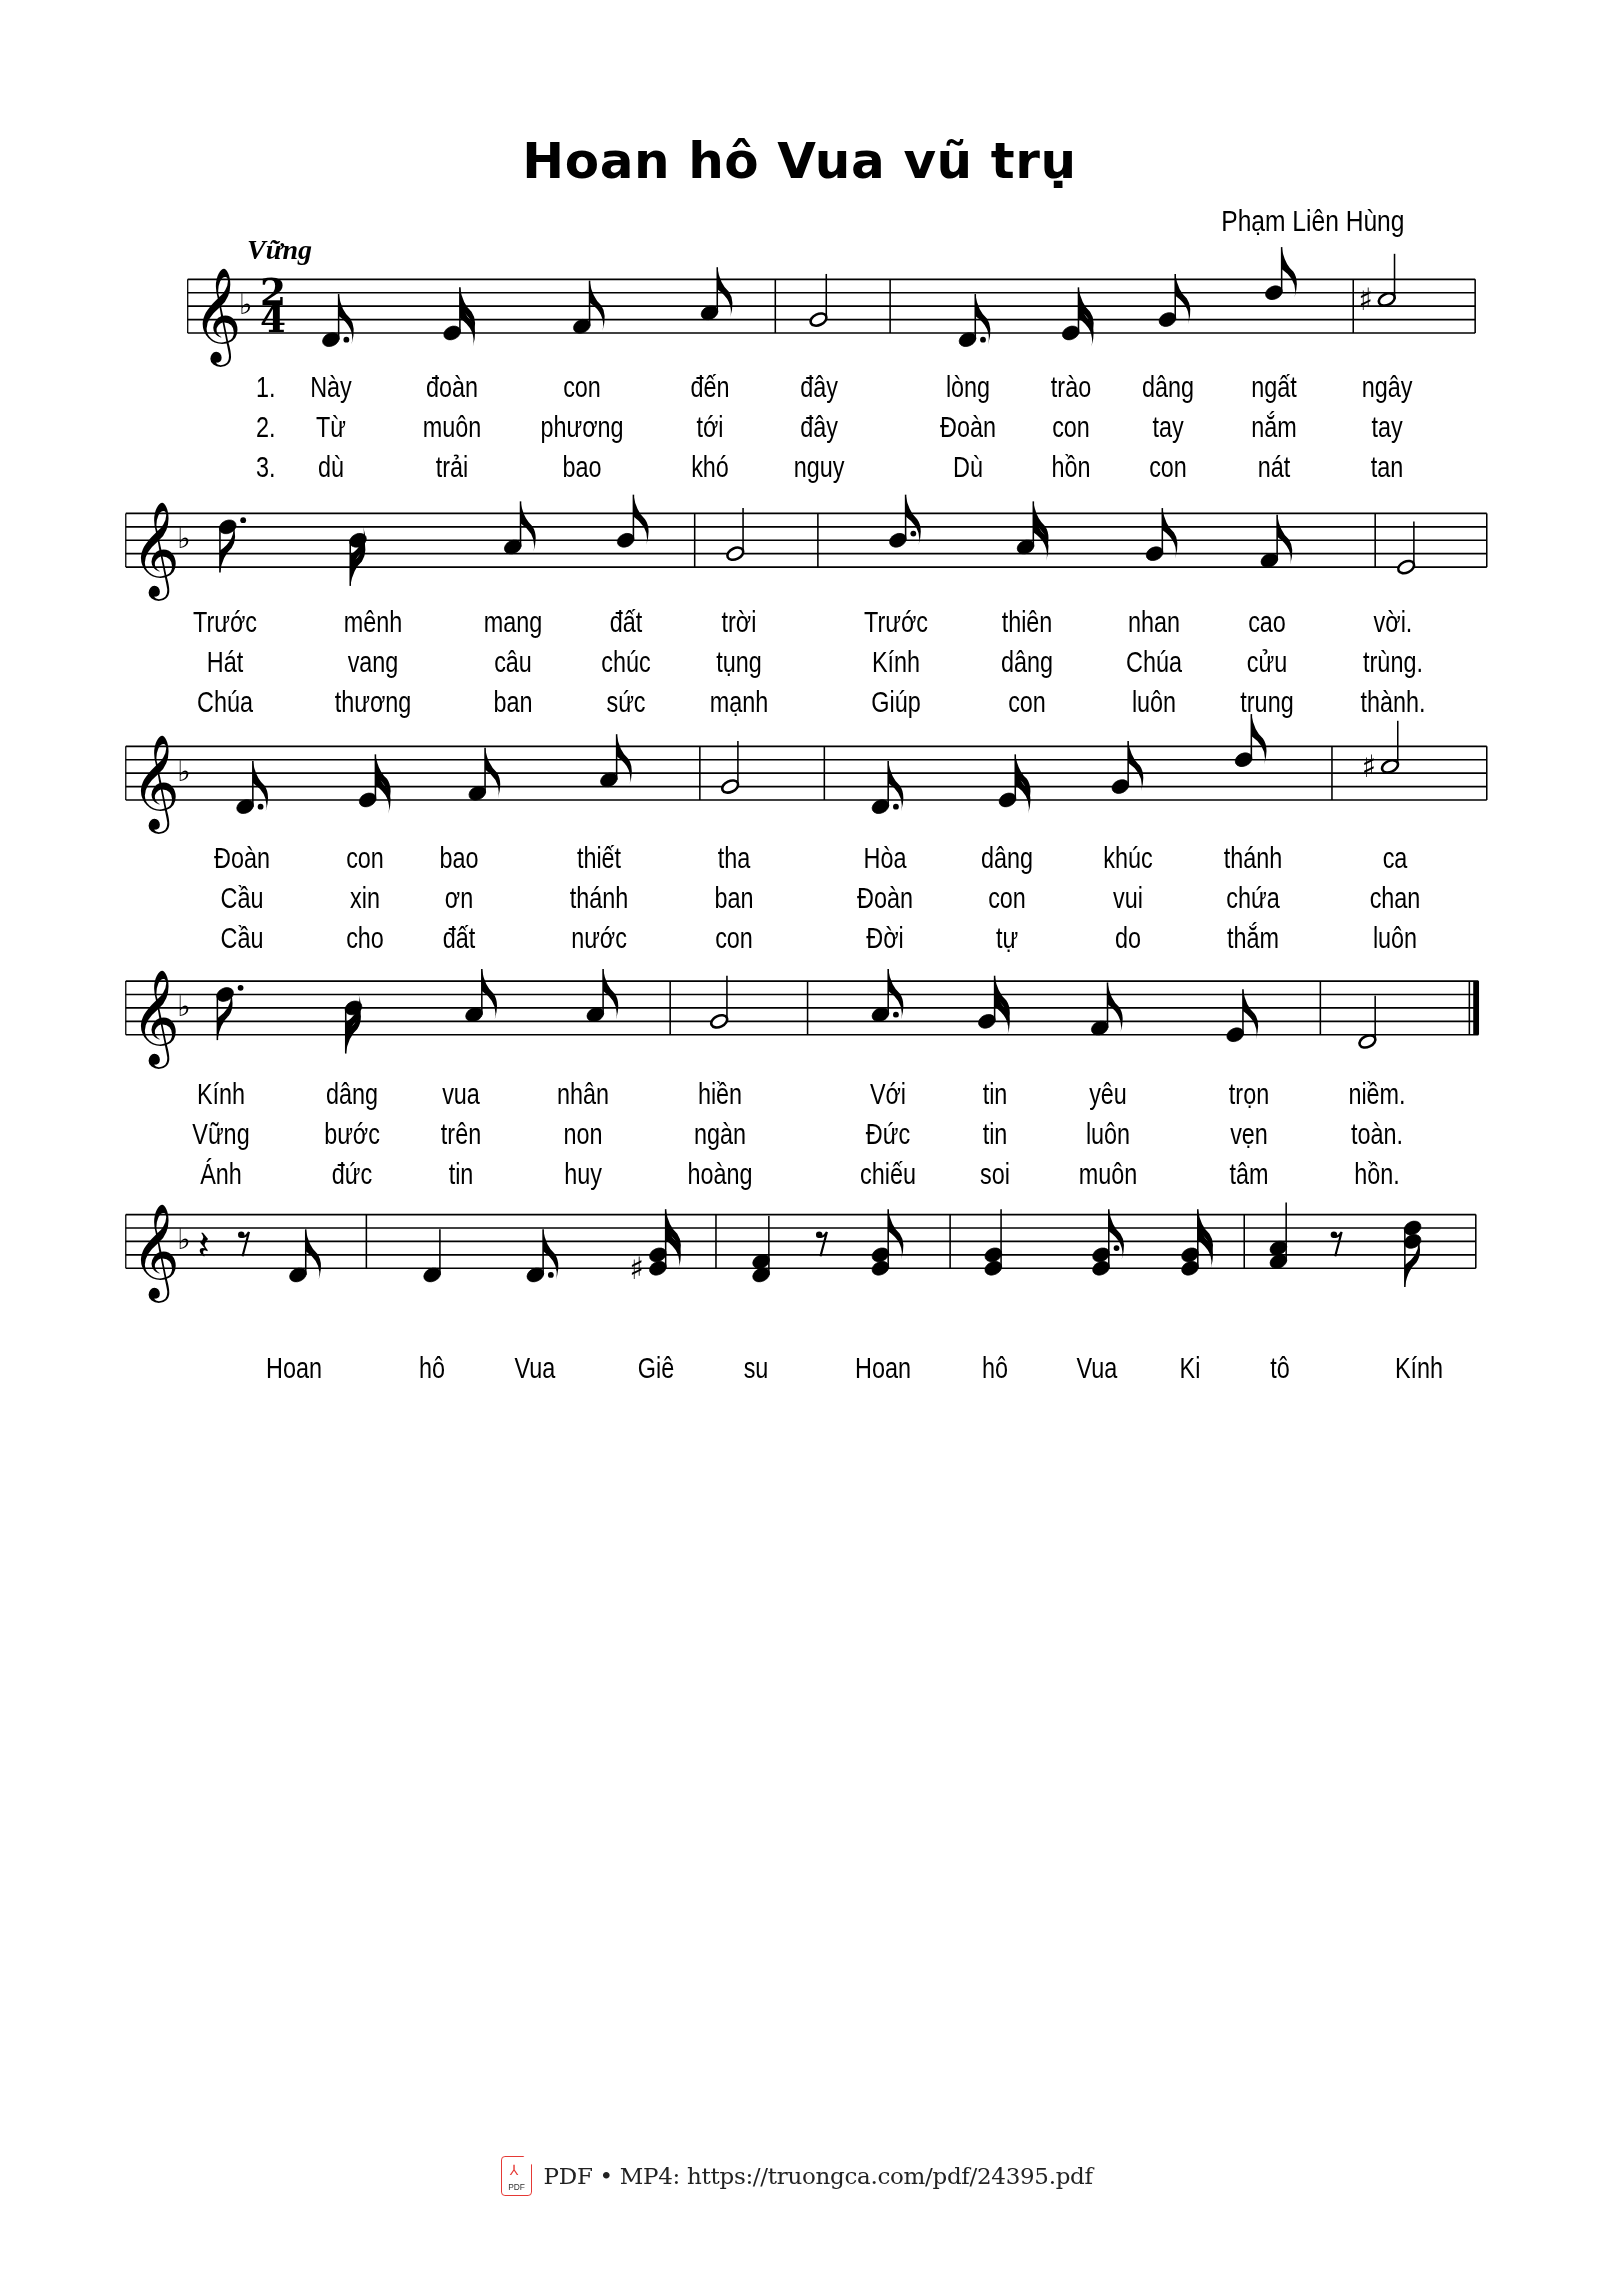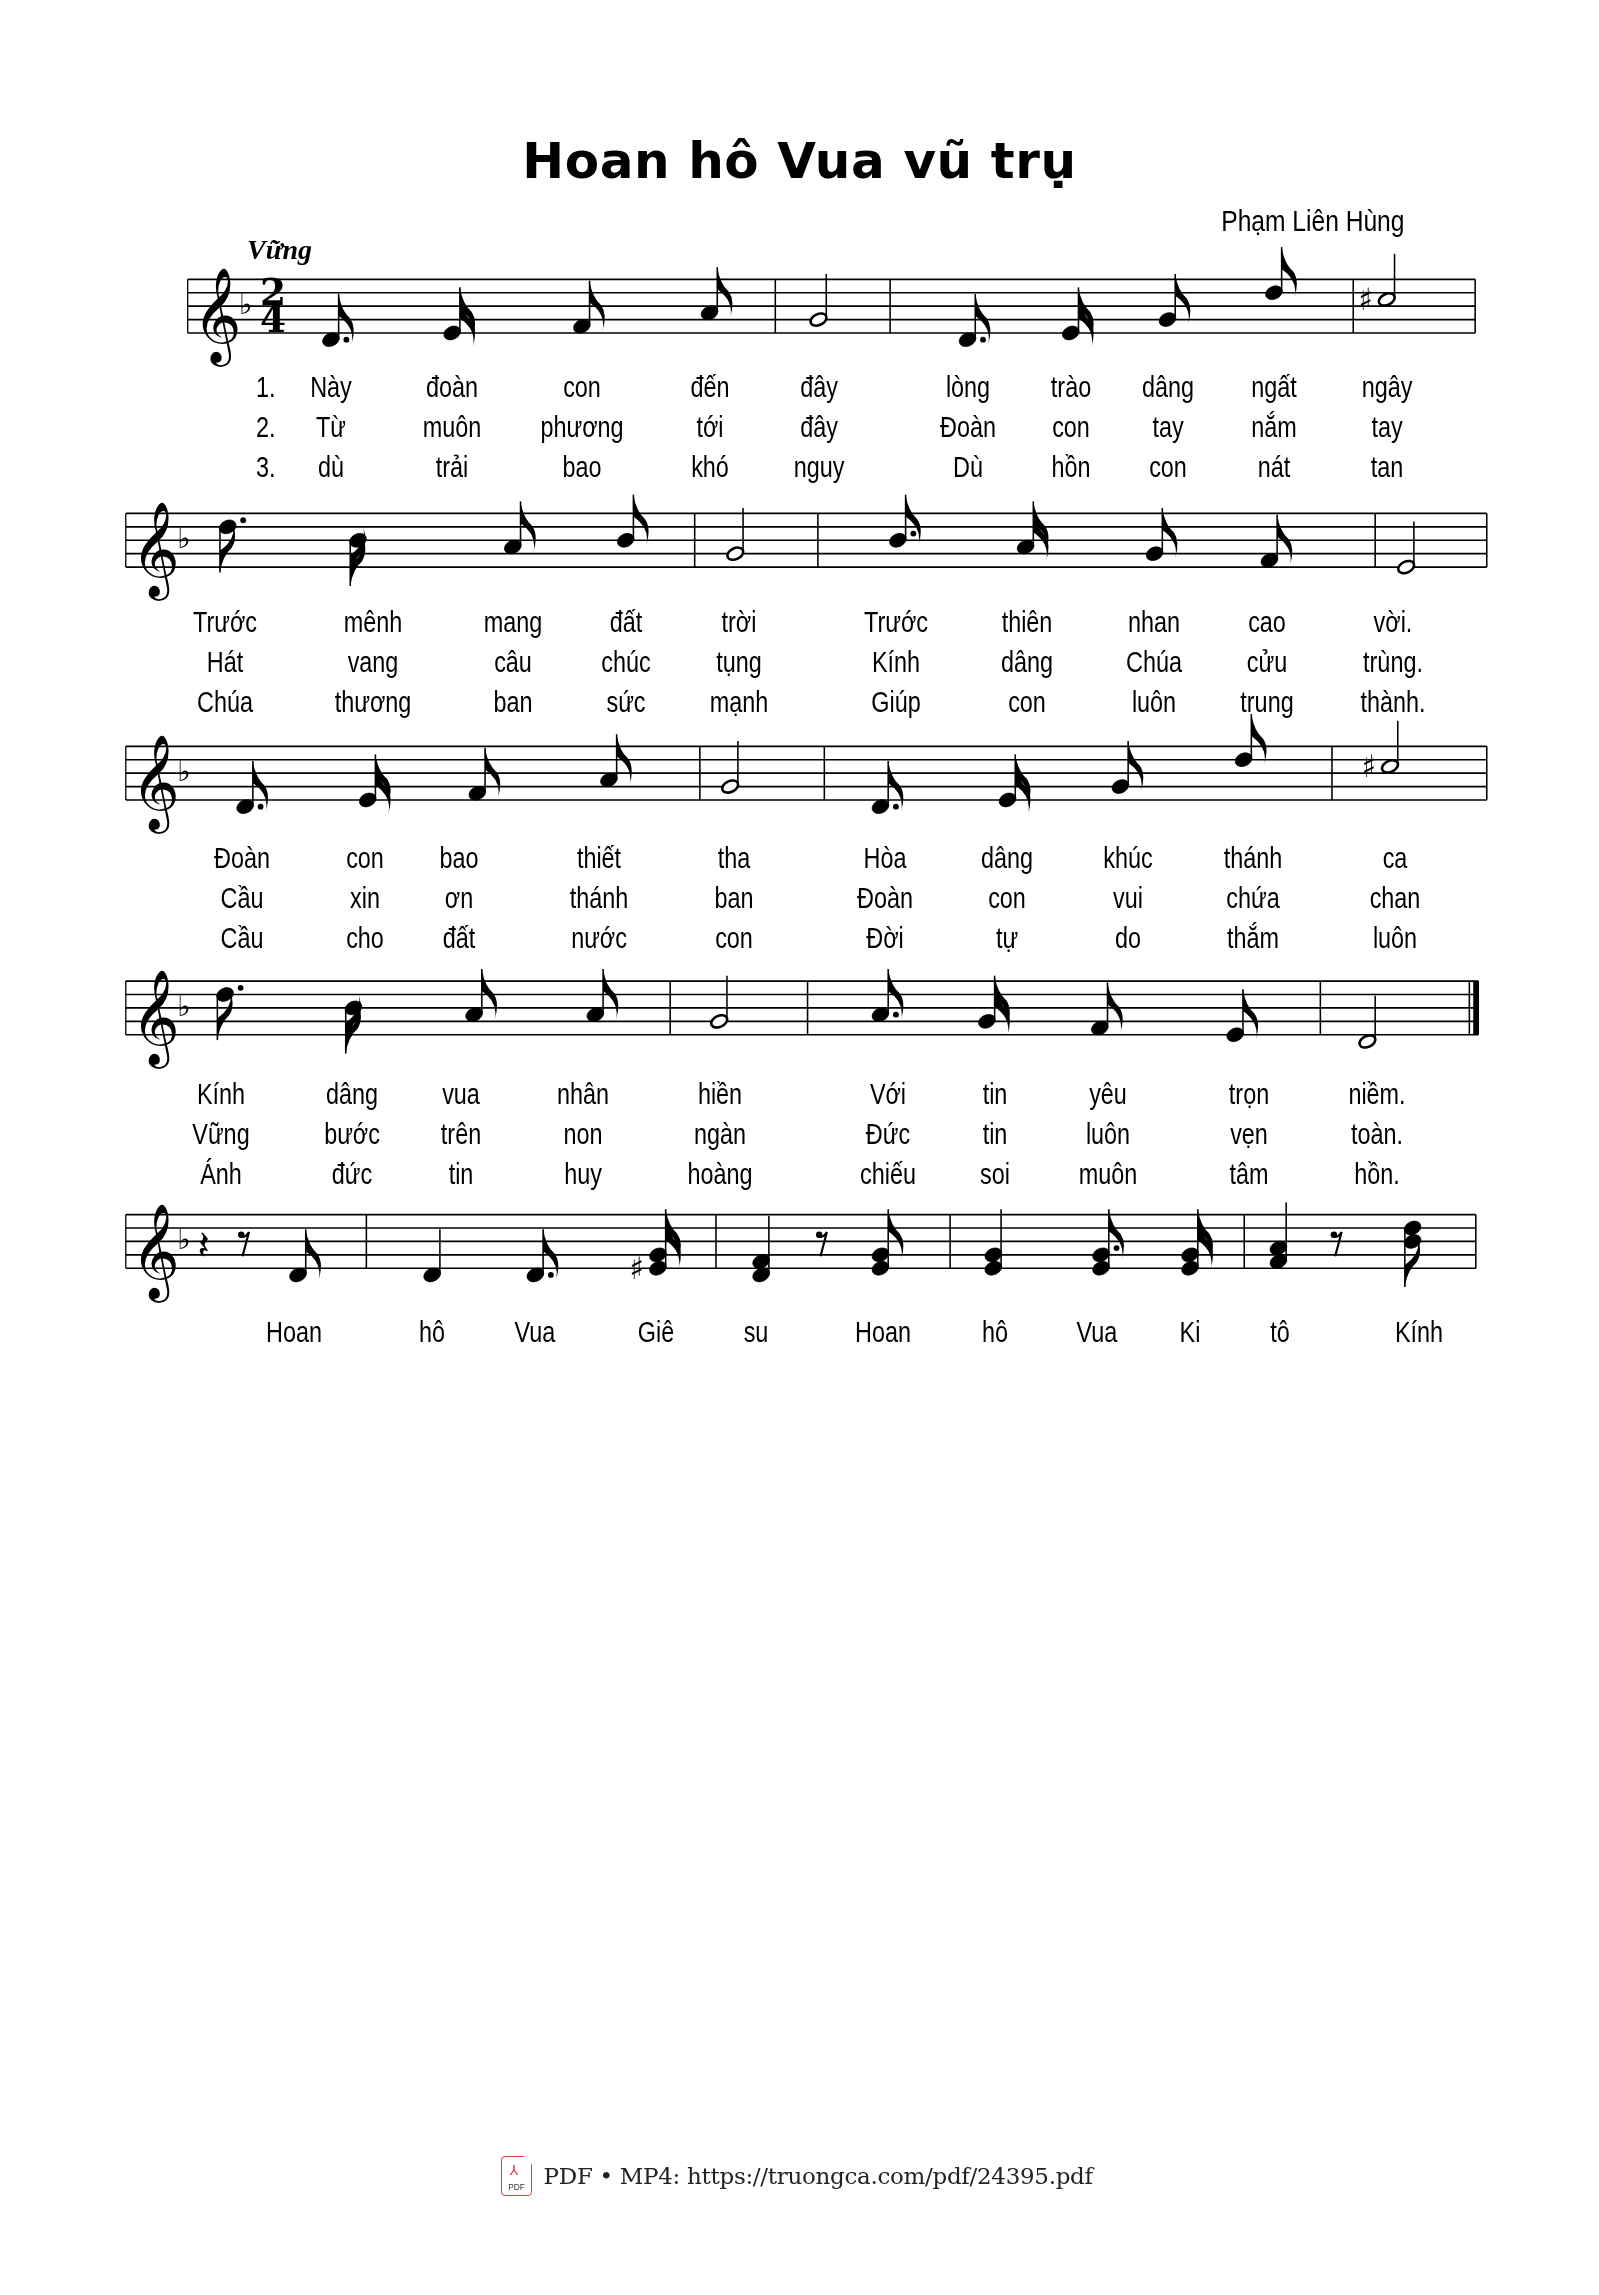--- a/index.html
+++ b/index.html
@@ -536,21 +536,21 @@
           <ellipse cx="1982" cy="1935" rx="13.5" ry="10" transform="rotate(-25 1982 1935)" fill="#000" stroke="#000" stroke-width="1"></ellipse>
           <line x1="1994" x2="1994" y1="1955.8" y2="1864.28" stroke="#000" stroke-width="2.4"></line>
         </g>
         <g>
           <ellipse cx="2190" cy="1924.6000000000001" rx="13.5" ry="10" transform="rotate(-25 2190 1924.6000000000001)" fill="#000" stroke="#000" stroke-width="1"></ellipse>
           <ellipse cx="2190" cy="1903.8" rx="13.5" ry="10" transform="rotate(-25 2190 1903.8)" fill="#000" stroke="#000" stroke-width="1"></ellipse>
           <line x1="2178" x2="2178" y1="1903.8" y2="1995.3200000000002" stroke="#000" stroke-width="2.4"></line>
           <path d="M2178 1995.3200000000002 q4 -26 18 -38 q10 -14 2 -40 q6 26 -20 44 z" fill="#000"></path>
         </g>
       </svg>
-      <div class="lyric-row" style="top: 1314px;">
+      <div class="lyric-row" style="top: 1350px;">
         <span class="lyric" style="left: 294px;">Hoan</span>
         <span class="lyric" style="left: 432px;">hô</span>
         <span class="lyric" style="left: 535px;">Vua</span>
         <span class="lyric" style="left: 656px;">Giê</span>
         <span class="lyric" style="left: 756px;">su</span>
         <span class="lyric" style="left: 883px;">Hoan</span>
         <span class="lyric" style="left: 995px;">hô</span>
         <span class="lyric" style="left: 1097px;">Vua</span>
         <span class="lyric" style="left: 1190px;">Ki</span>
         <span class="lyric" style="left: 1280px;">tô</span>

